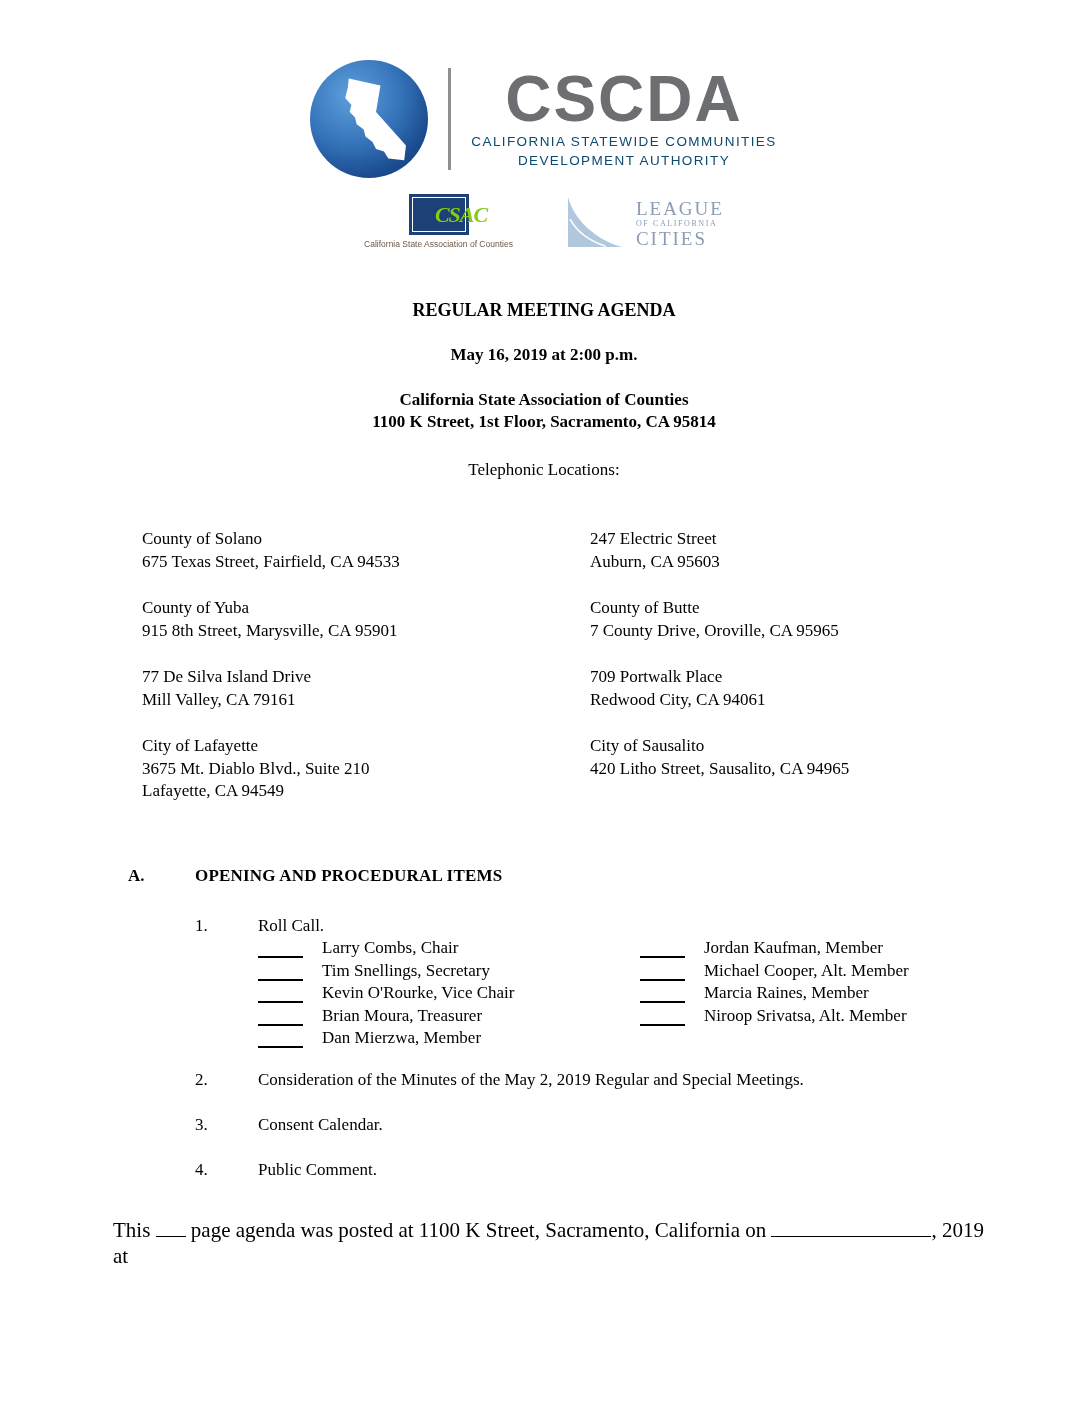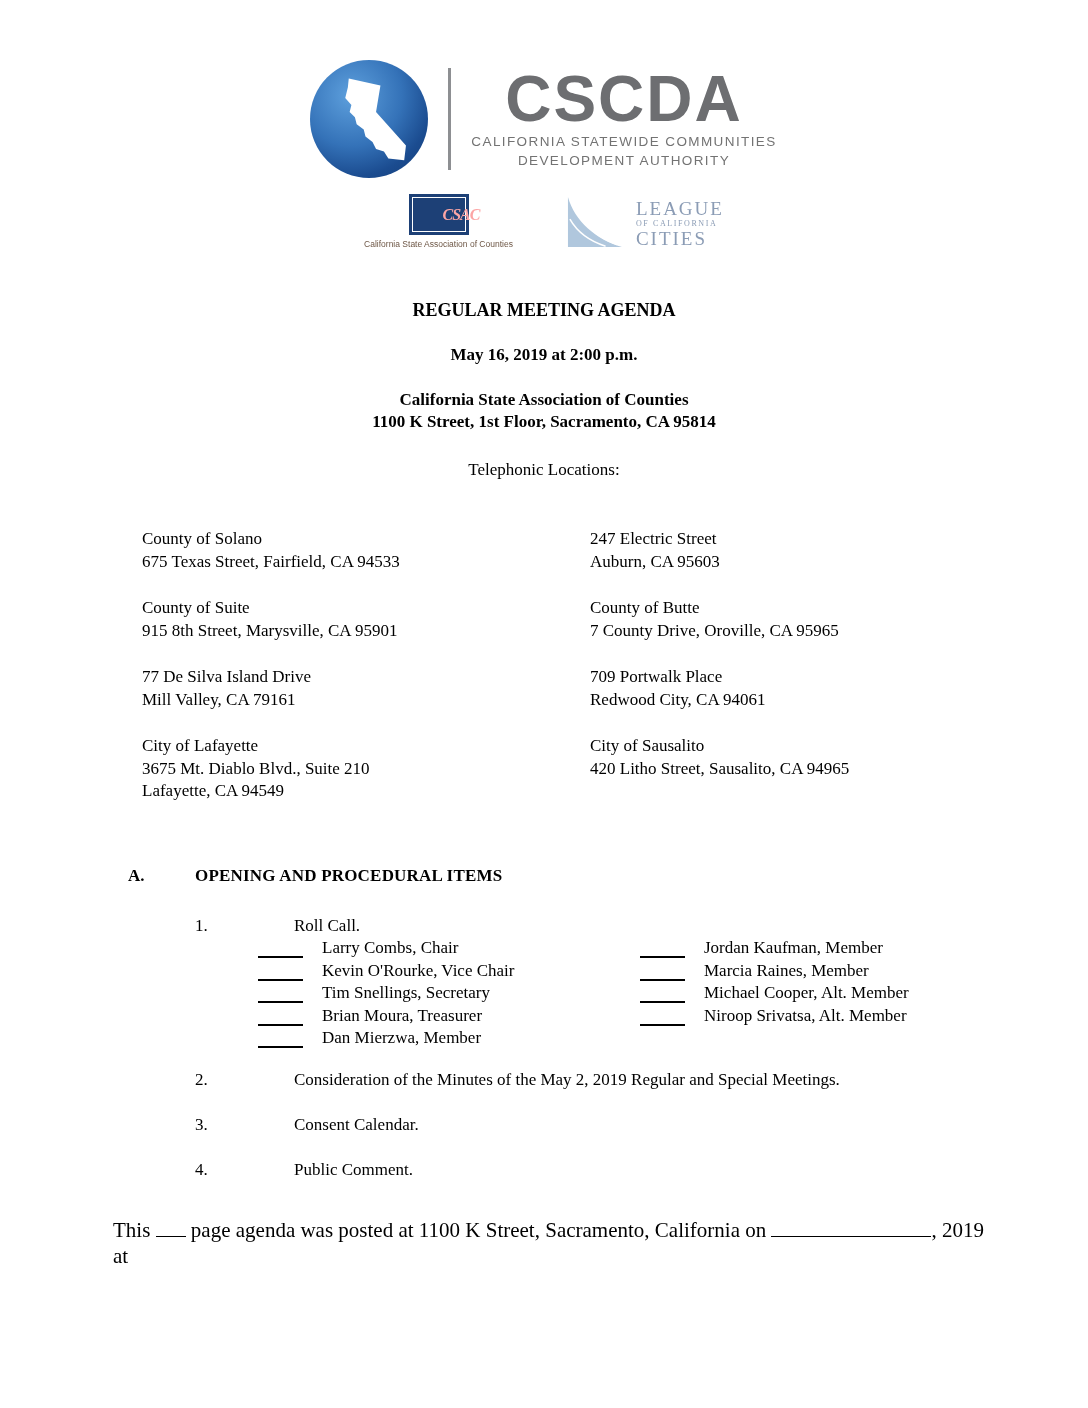--- a/index.html
+++ b/index.html
@@ -24,34 +24,34 @@
   }
   .globe svg { width: 88px; height: 94px; }
   .logo-divider { width: 3px; height: 102px; background: #8d8f92; flex: 0 0 auto; }
   .cscda-text { display: flex; flex-direction: column; align-items: center; }
   .cscda-acronym {
     font-family: "Liberation Sans", sans-serif; font-weight: bold;
     font-size: 64px; line-height: 60px; color: #6d6e71; letter-spacing: 2px;
   }
   .cscda-sub {
     font-family: "Liberation Sans", sans-serif; font-size: 13.5px; line-height: 19px;
-    color: #737373; letter-spacing: 1.4px; text-align: center; margin-top: 3px;
+    color: #0c4a6e; letter-spacing: 1.4px; text-align: center; margin-top: 3px;
   }
 
   
   #partner-logos { top: 194px; left: 0; width: 1088px; display: flex; justify-content: center; align-items: flex-start; gap: 52px; }
   .csac { display: flex; flex-direction: column; align-items: center; }
   .csac-box { background: #1d4076; padding: 3px; }
   .csac-inner {
     border: 1.5px solid #ffffff; width: 52px; height: 33px;
     display: flex; align-items: center; justify-content: center;
   }
   .csac-acronym {
-    color: #fca5a5; font-family: "Liberation Serif", serif;
-    font-style: italic; font-weight: bold; font-size: 16px; letter-spacing: -1px; padding-left: 45px;
+    color: #84cc16; font-family: "Liberation Serif", serif;
+    font-style: italic; font-weight: bold; font-size: 22px; letter-spacing: -1px; padding-left: 45px;
   }
   .csac-caption {
     font-family: "Liberation Sans", sans-serif; font-size: 8.5px;
     color: #6e5746; margin-top: 4px; white-space: nowrap;
   }
   .league { display: flex; align-items: center; gap: 13px; margin-top: 2px; }
   .league svg { width: 58px; height: 54px; }
   .league-text { color: #8b9cb5; }
   .league-l1, .league-l3 { font-size: 19px; letter-spacing: 2px; line-height: 19px; }
   .league-l2 { font-size: 8px; letter-spacing: 1.6px; line-height: 11px; }
@@ -69,21 +69,21 @@
   .col-right { left: 578px; }
   .loc-group { margin-bottom: 24px; }
 
   
   #section-a { top: 866px; left: 0; width: 1088px; font-weight: bold; font-size: 17px; height: 22px; }
   #section-a .letter { position: absolute; left: 128px; }
   #section-a .stitle { position: absolute; left: 195px; letter-spacing: 0.2px; }
 
   .agenda-item { position: absolute; left: 0; width: 1088px; font-size: 17px; height: 22px; }
   .agenda-item .num { position: absolute; left: 195px; }
-  .agenda-item .itext { position: absolute; left: 258px; white-space: nowrap; margin-left: 36px; }
+  .agenda-item .itext { position: absolute; left: 258px; white-space: nowrap; }
   #item-1 { top: 916px; }
   #item-2 { top: 1070px; }
   #item-3 { top: 1115px; }
   #item-4 { top: 1160px; }
 
   #roll-call { top: 938px; left: 0; width: 1088px; }
   .rc-row { position: relative; height: 22.5px; font-size: 17px; }
   .rc-blank { position: absolute; width: 45px; height: 15px; top: 3px; border-bottom: 2px solid #000; }
   .rc-blank-l { left: 258px; }
   .rc-name-l { position: absolute; left: 322px; white-space: nowrap; }
@@ -150,21 +150,21 @@
 </div>
 <div class="abs center" id="telephonic">Telephonic Locations:</div>
 
 <div class="abs" id="locations">
   <div class="loc-col col-left">
     <div class="loc-group">
       <div>County of Solano</div>
       <div>675 Texas Street, Fairfield, CA 94533</div>
     </div>
     <div class="loc-group">
-      <div>County of Suite</div>
+      <div>County of Yuba</div>
       <div>915 8th Street, Marysville, CA 95901</div>
     </div>
     <div class="loc-group">
       <div>77 De Silva Island Drive</div>
       <div>Mill Valley, CA 79161</div>
     </div>
     <div class="loc-group">
       <div>City of Lafayette</div>
       <div>3675 Mt. Diablo Blvd., Suite 210</div>
       <div>Lafayette, CA 94549</div>
@@ -202,29 +202,29 @@
 
 <div class="abs" id="roll-call">
   <div class="rc-row">
     <span class="rc-blank rc-blank-l"></span>
     <span class="rc-name-l">Larry Combs, Chair</span>
     <span class="rc-blank rc-blank-r"></span>
     <span class="rc-name-r">Jordan Kaufman, Member</span>
   </div>
   <div class="rc-row">
     <span class="rc-blank rc-blank-l"></span>
+    <span class="rc-name-l">Tim Snellings, Secretary</span>
+    <span class="rc-blank rc-blank-r"></span>
+    <span class="rc-name-r">Michael Cooper, Alt. Member</span>
+  </div>
+  <div class="rc-row">
+    <span class="rc-blank rc-blank-l"></span>
     <span class="rc-name-l">Kevin O'Rourke, Vice Chair</span>
     <span class="rc-blank rc-blank-r"></span>
     <span class="rc-name-r">Marcia Raines, Member</span>
-  </div>
-  <div class="rc-row">
-    <span class="rc-blank rc-blank-l"></span>
-    <span class="rc-name-l">Tim Snellings, Secretary</span>
-    <span class="rc-blank rc-blank-r"></span>
-    <span class="rc-name-r">Michael Cooper, Alt. Member</span>
   </div>
   <div class="rc-row">
     <span class="rc-blank rc-blank-l"></span>
     <span class="rc-name-l">Brian Moura, Treasurer</span>
     <span class="rc-blank rc-blank-r"></span>
     <span class="rc-name-r">Niroop Srivatsa, Alt. Member</span>
   </div>
   <div class="rc-row">
     <span class="rc-blank rc-blank-l"></span>
     <span class="rc-name-l">Dan Mierzwa, Member</span>

